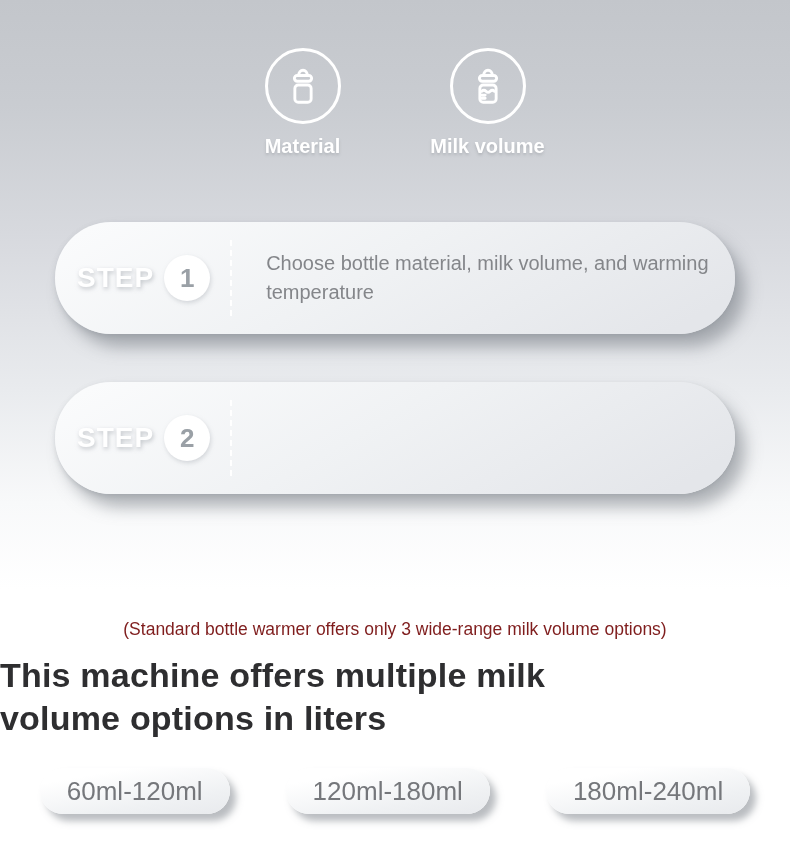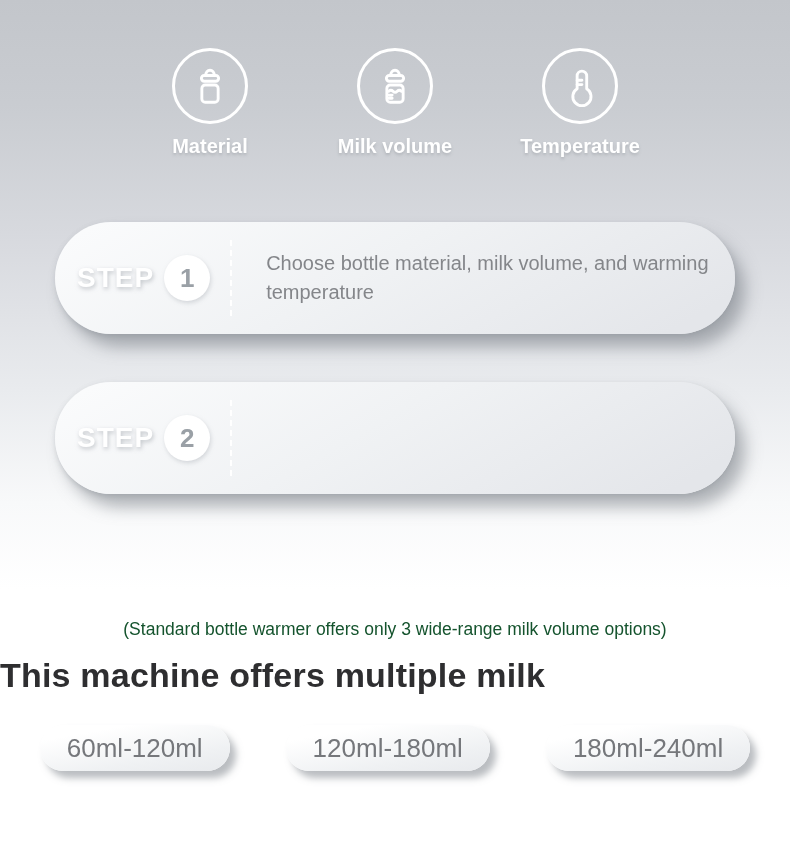--- a/index.html
+++ b/index.html
@@ -40,21 +40,21 @@
   .step-num{
     width:46px;height:46px;border-radius:50%;background:#ffffff;margin-left:10px;
     display:flex;align-items:center;justify-content:center;
     color:#9aa0a6;font-size:26px;font-weight:bold;
     box-shadow:1px 2px 4px rgba(150,155,162,0.35);
   }
   .step-divider{height:76px;border-left:2.5px dashed #ffffff;margin-left:20px;}
   .step-desc{margin-left:34px;width:458px;color:#84868a;font-size:20px;line-height:29px;}
 
   
-  .note{margin-top:125px;text-align:center;color:#14532d;font-size:17.5px;}
+  .note{margin-top:125px;text-align:center;color:#7f1d1d;font-size:17.5px;}
   .heading{
     margin-top:14px;color:#2e2e30;
     font-size:34px;font-weight:bold;line-height:43px;letter-spacing:0.2px;
   }
 
   
   .options-row{margin-top:28px;display:flex;justify-content:center;gap:56px;}
   .option-pill{
     height:46px;border-radius:23px;padding:0 27px;display:flex;align-items:center;
     background:linear-gradient(170deg,#ffffff 20%,#eff1f3 70%,#e8eaed 100%);
@@ -85,47 +85,39 @@
           <path class="icon-stroke" d="M19.5 13 a4.5 5.5 0 0 1 9 0 z"></path>
           <rect class="icon-stroke" x="15" y="13" width="18" height="6" rx="3"></rect>
           <rect class="icon-stroke" x="15.5" y="23" width="17" height="18" rx="3.5"></rect>
           <path class="icon-stroke" d="M17.5 29.5 q2.2 -2.2 4.4 0 t4.4 0 t4.4 0"></path>
           <path class="icon-stroke" d="M17.5 33.5 h3.5 M17.5 36.8 h3.5"></path>
         </svg>
       </div>
       <div class="feature-label">Milk volume</div>
     </div>
 
-    <div class="feature">
-      <div class="feature-circle">
-        <svg width="46" height="46" viewBox="0 0 48 48">
-          <path class="icon-stroke" d="M21 26.9 A9.5 9.5 0 1 0 31 26.9 L31 13.5 A5 5 0 0 0 21 13.5 Z"></path>
-          <path class="icon-stroke" d="M21 18 h5 M21 22.5 h5"></path>
-        </svg>
-      </div>
-      <div class="feature-label">Temperature</div>
-    </div>
   </div>
 
   <div class="step-pill step1">
     <span class="step-word">STEP</span>
     <span class="step-num">1</span>
     <span class="step-divider"></span>
     <span class="step-desc">Choose bottle material, milk volume, and warming temperature</span>
   </div>
 
   <div class="step-pill step2">
     <span class="step-word">STEP</span>
     <span class="step-num">2</span>
     <span class="step-divider"></span>
   </div>
 
   <div class="note">(Standard bottle warmer offers only 3 wide-range milk volume options)</div>
   <div class="heading">
     <div>This machine offers multiple milk</div>
+    <div>volume options in liters</div>
   </div>
 
   <div class="options-row">
     <div class="option-pill">60ml-120ml</div>
     <div class="option-pill">120ml-180ml</div>
     <div class="option-pill">180ml-240ml</div>
   </div>
 
 </div>
 

